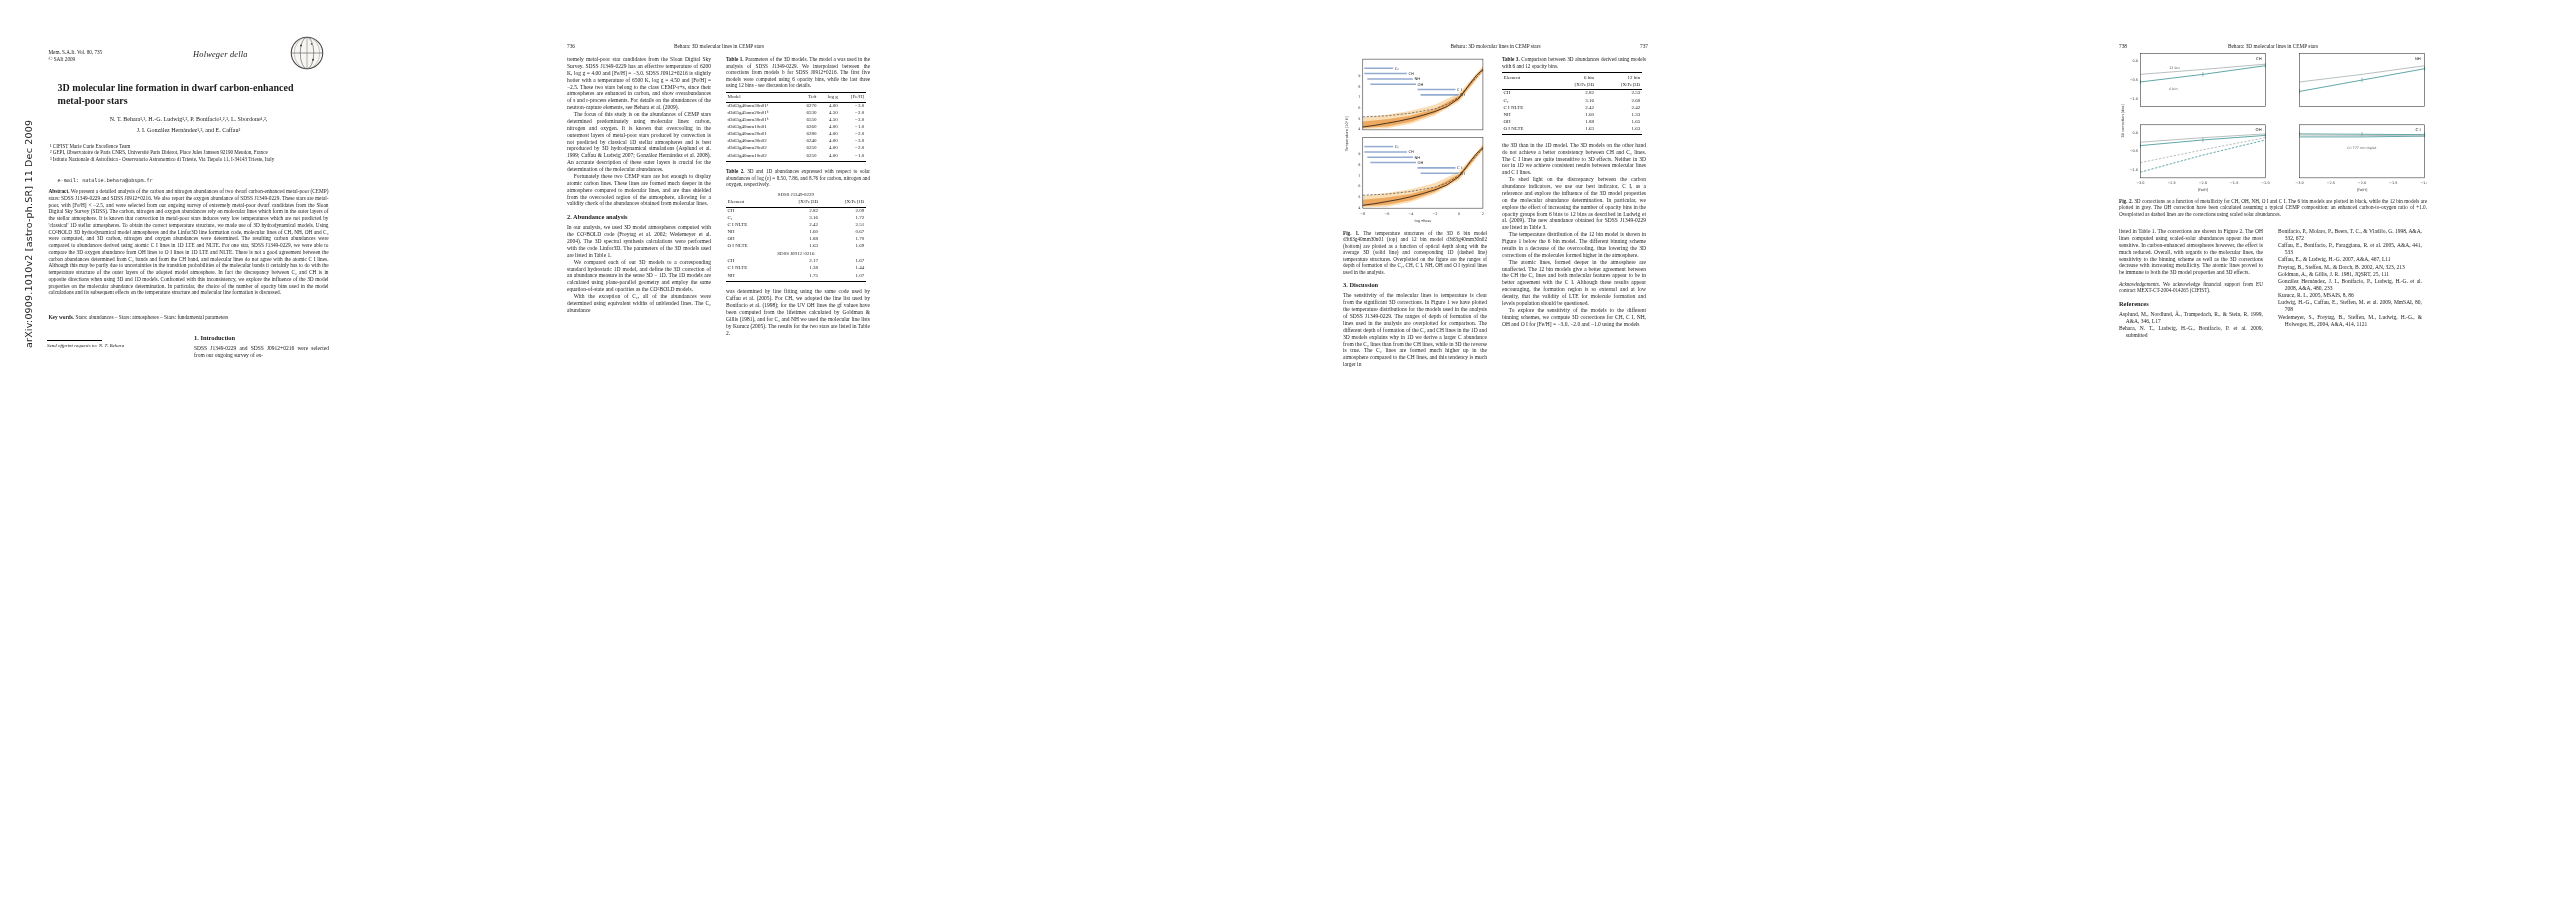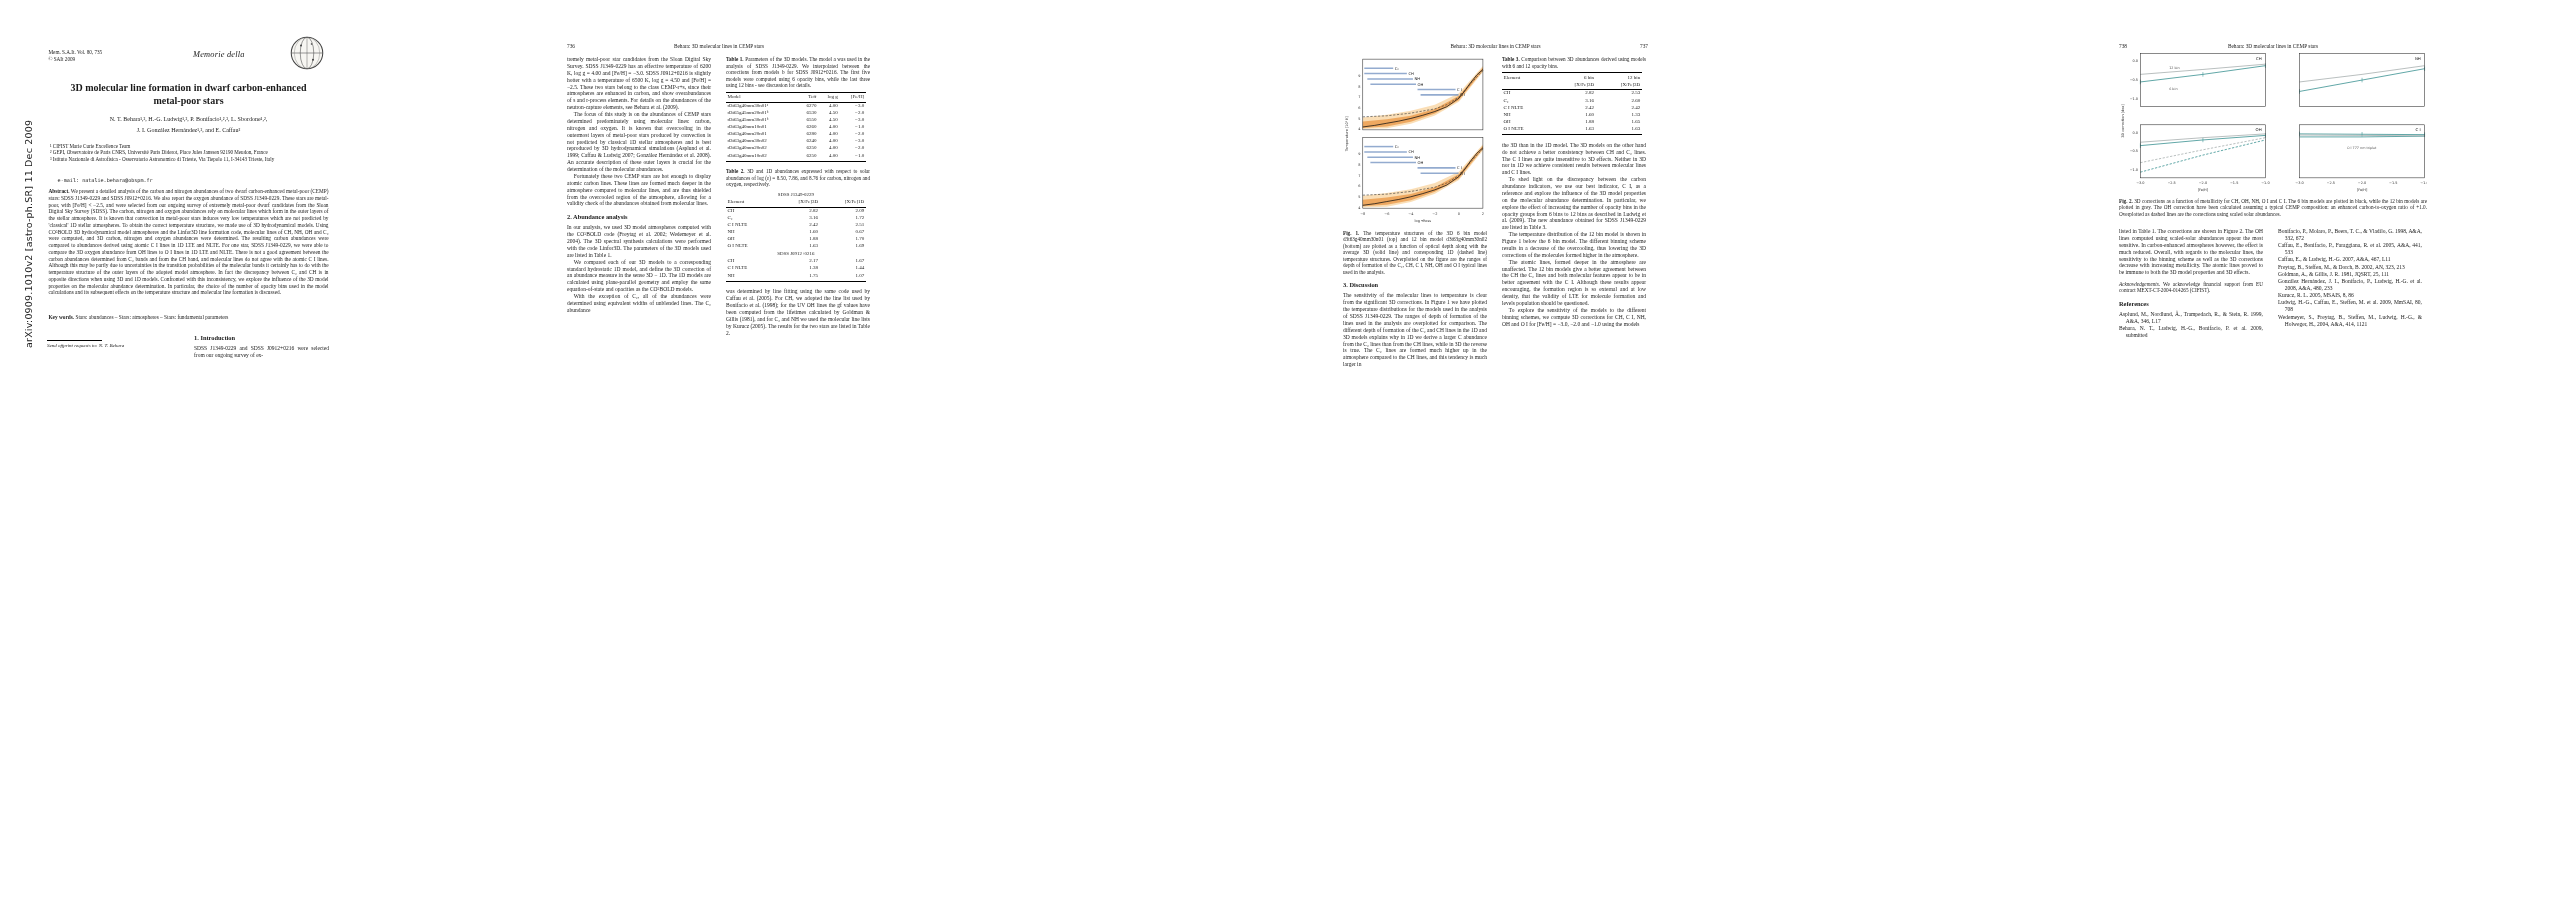--- a/index.html
+++ b/index.html
@@ -17,21 +17,21 @@
   .ph .rt{flex:1;text-align:center}
   .col{position:absolute;width:144px;text-align:justify}
   .colL{left:0}
   .colR{left:159px;width:144px}
   p.ind{text-indent:6.8px}
   h3{font-size:6.4px;font-weight:bold;margin:6px 0 3px;text-align:left}
   
   .jhead{position:absolute;top:49px;left:1.5px;font-size:5.2px;line-height:1.3;text-align:left}
   .logotype{position:absolute;top:50px;left:146px;font-size:8.4px;font-style:italic;letter-spacing:0.2px}
   .emblem{position:absolute;top:35px;left:242px}
-  .ptitle{position:absolute;top:81px;left:10.6px;right:10.6px;text-align:center;font-size:10px;font-weight:bold;line-height:1.3}
+  .ptitle{position:absolute;top:81px;left:10.6px;right:10.6px;font-size:10px;font-weight:bold;line-height:1.3}
   .authors{position:absolute;top:114px;left:0;right:0;text-align:center;font-size:6px;line-height:1.75}
   .affs{position:absolute;top:143px;left:3px;right:1.5px;font-size:5.1px;line-height:1.25;text-align:left}
   .affs div{padding-left:6px;text-indent:-6px}
   .email{position:absolute;top:177px;left:10.6px;font-size:5.1px;font-family:"DejaVu Sans Mono",monospace}
   .abstract{position:absolute;top:188px;left:1.5px;right:1.5px;font-size:5.3px;line-height:1.28;text-align:justify}
   .keywords{position:absolute;top:314px;left:1.5px;right:1.5px;font-size:5.3px;text-align:justify}
   .b{font-weight:bold}
   .p1bl{position:absolute;top:340px;left:0;width:135px;font-size:5px;text-align:left}
   .fnrule{width:55px;border-top:0.6px solid #000;margin-bottom:1.9px}
   .offprint{font-style:italic}
@@ -71,21 +71,21 @@
 
 <div id="canvas">
 
   <div class="arxiv">arXiv:0909.1010v2  [astro-ph.SR]  11 Dec 2009</div>
 
   <section class="page" id="p1">
     <div class="jhead">
       <div>Mem. S.A.It. Vol. 80, 735</div>
       <div>© SAIt 2009</div>
     </div>
-    <div class="logotype">Memorie della</div>
+    <div class="logotype">Holweger della</div>
     <svg class="emblem" width="36" height="36" viewBox="0 0 48 48">
       <circle cx="24" cy="24" r="21" fill="#f7f6f2" stroke="#444" stroke-width="1.4"></circle>
       <ellipse cx="24" cy="24" rx="9" ry="21" fill="none" stroke="#555" stroke-width=".8"></ellipse>
       <ellipse cx="24" cy="24" rx="17" ry="21" fill="none" stroke="#777" stroke-width=".5"></ellipse>
       <line x1="3" y1="24" x2="45" y2="24" stroke="#555" stroke-width=".8"></line>
       <line x1="24" y1="3" x2="24" y2="45" stroke="#555" stroke-width=".6"></line>
       <circle cx="16" cy="14" r="1.2" fill="#333"></circle>
       <circle cx="32" cy="33" r="1.2" fill="#333"></circle>
       <circle cx="30" cy="12" r="1" fill="#333"></circle>
     </svg>

